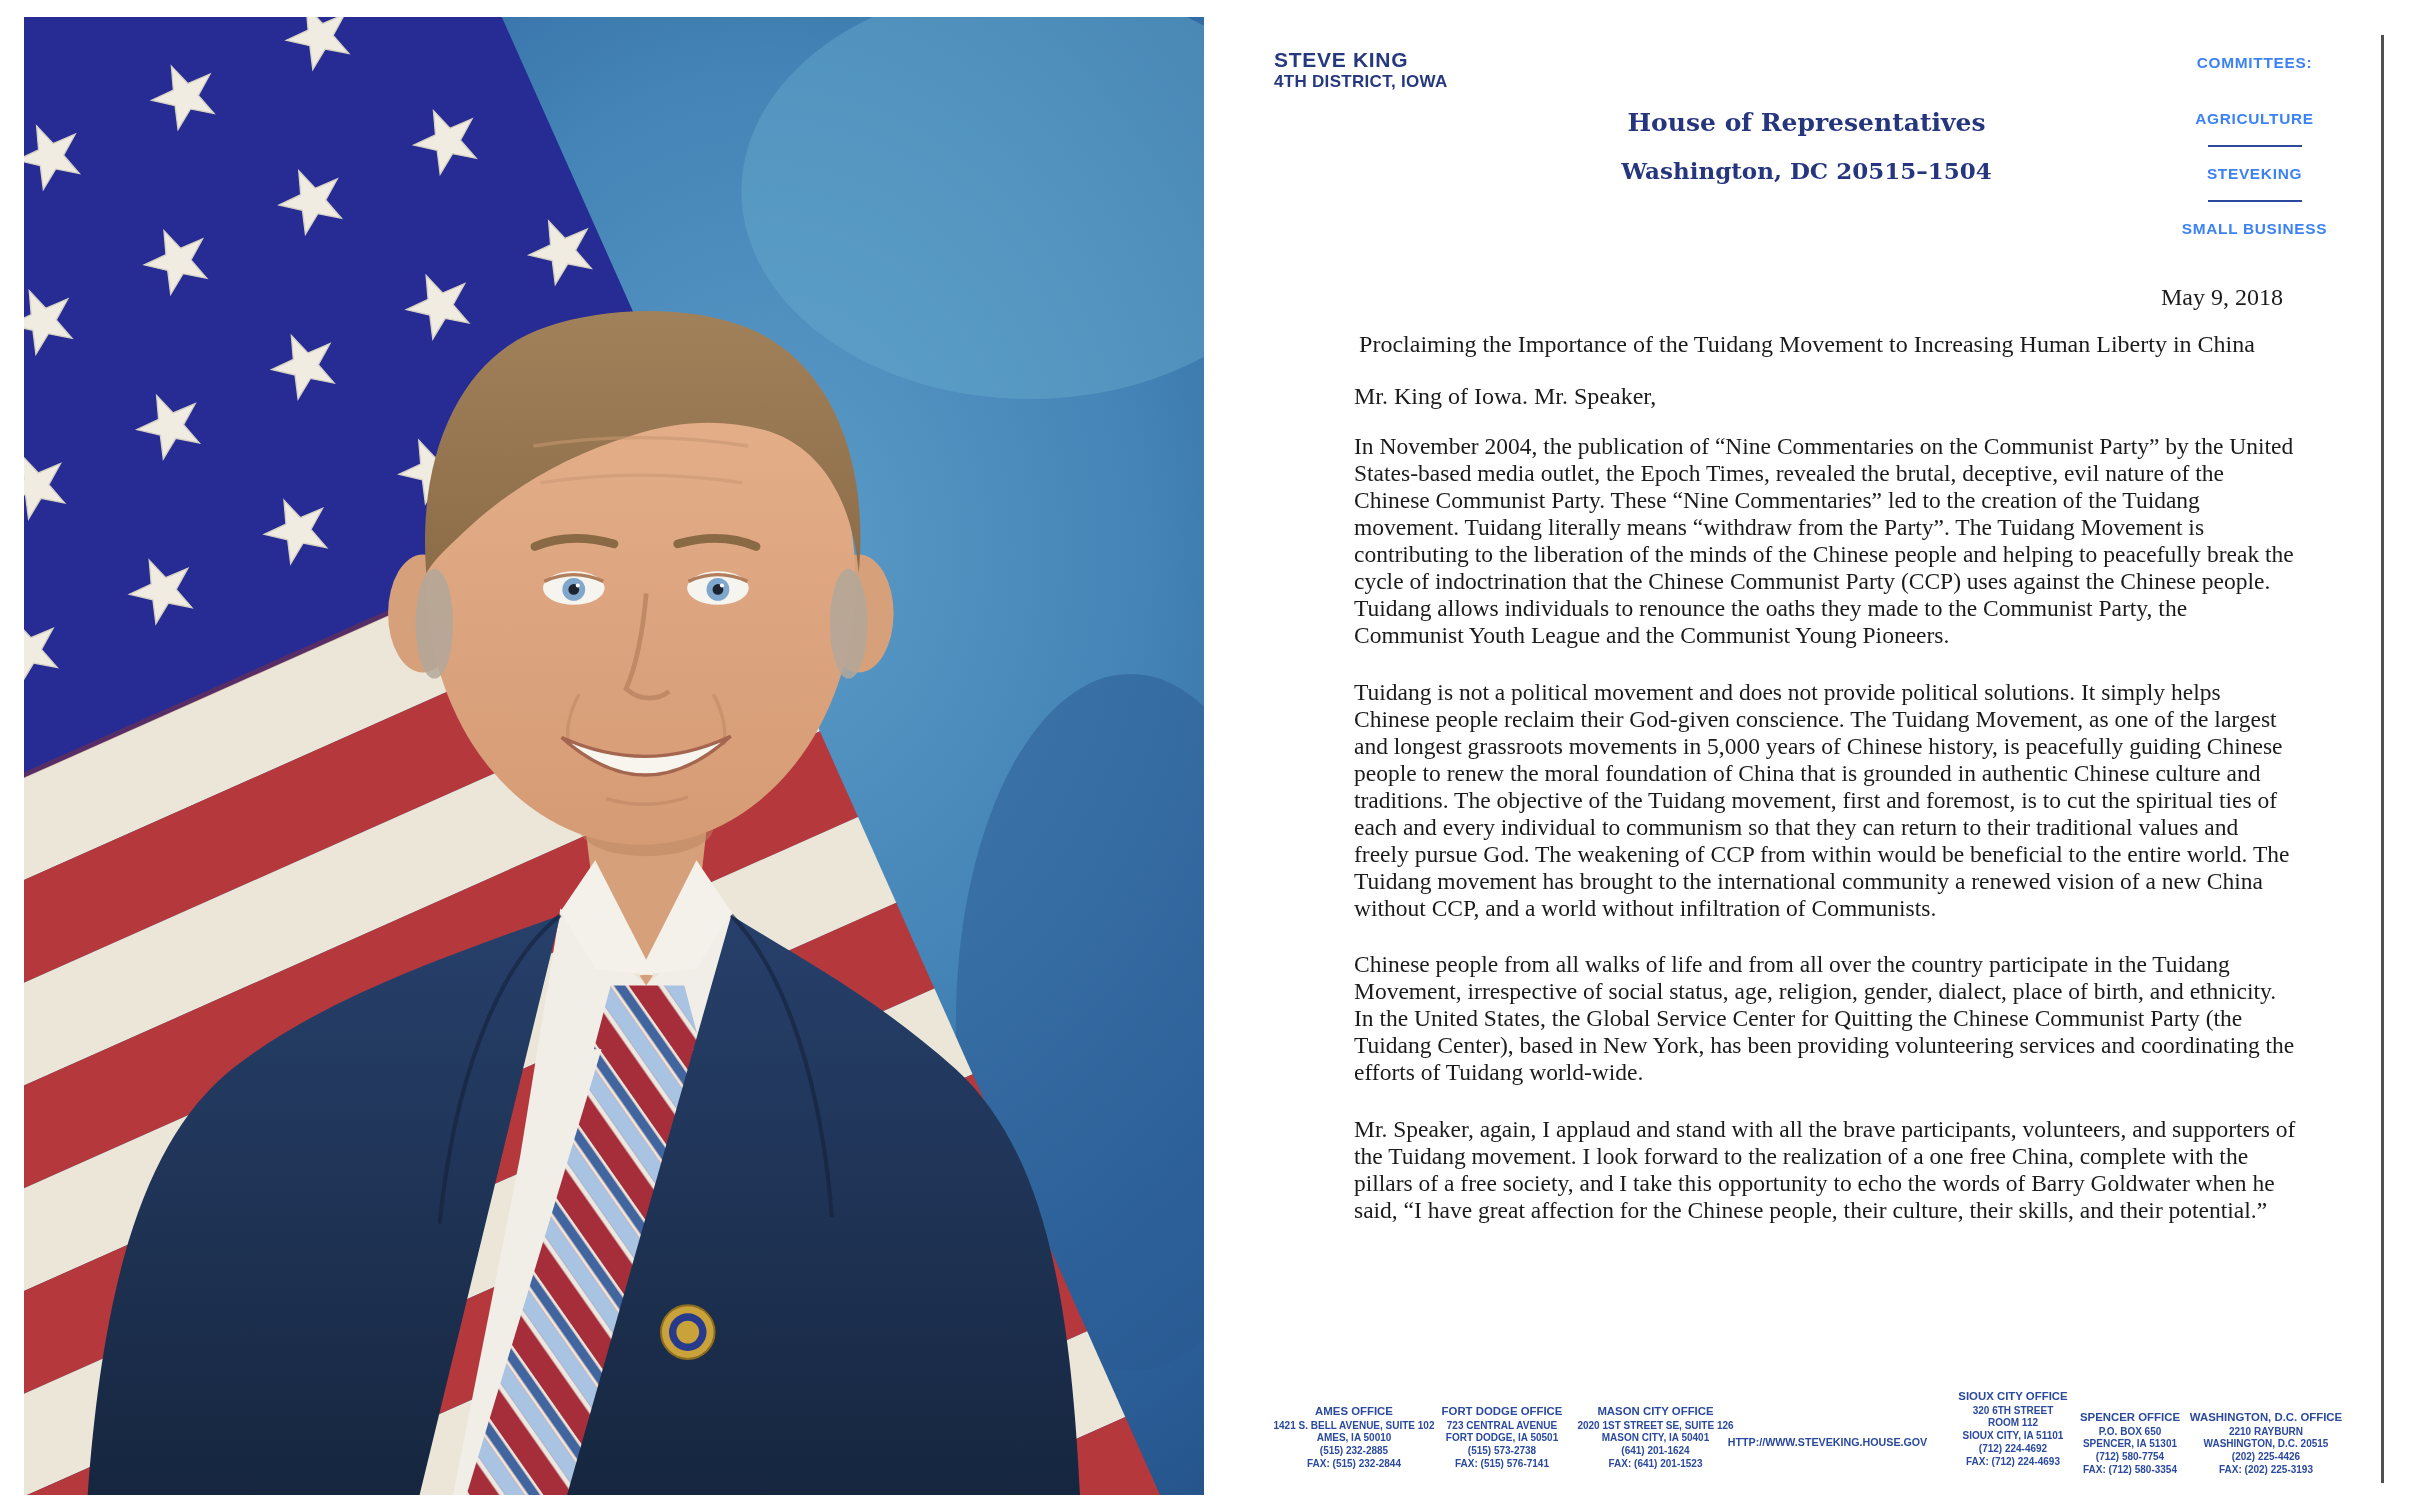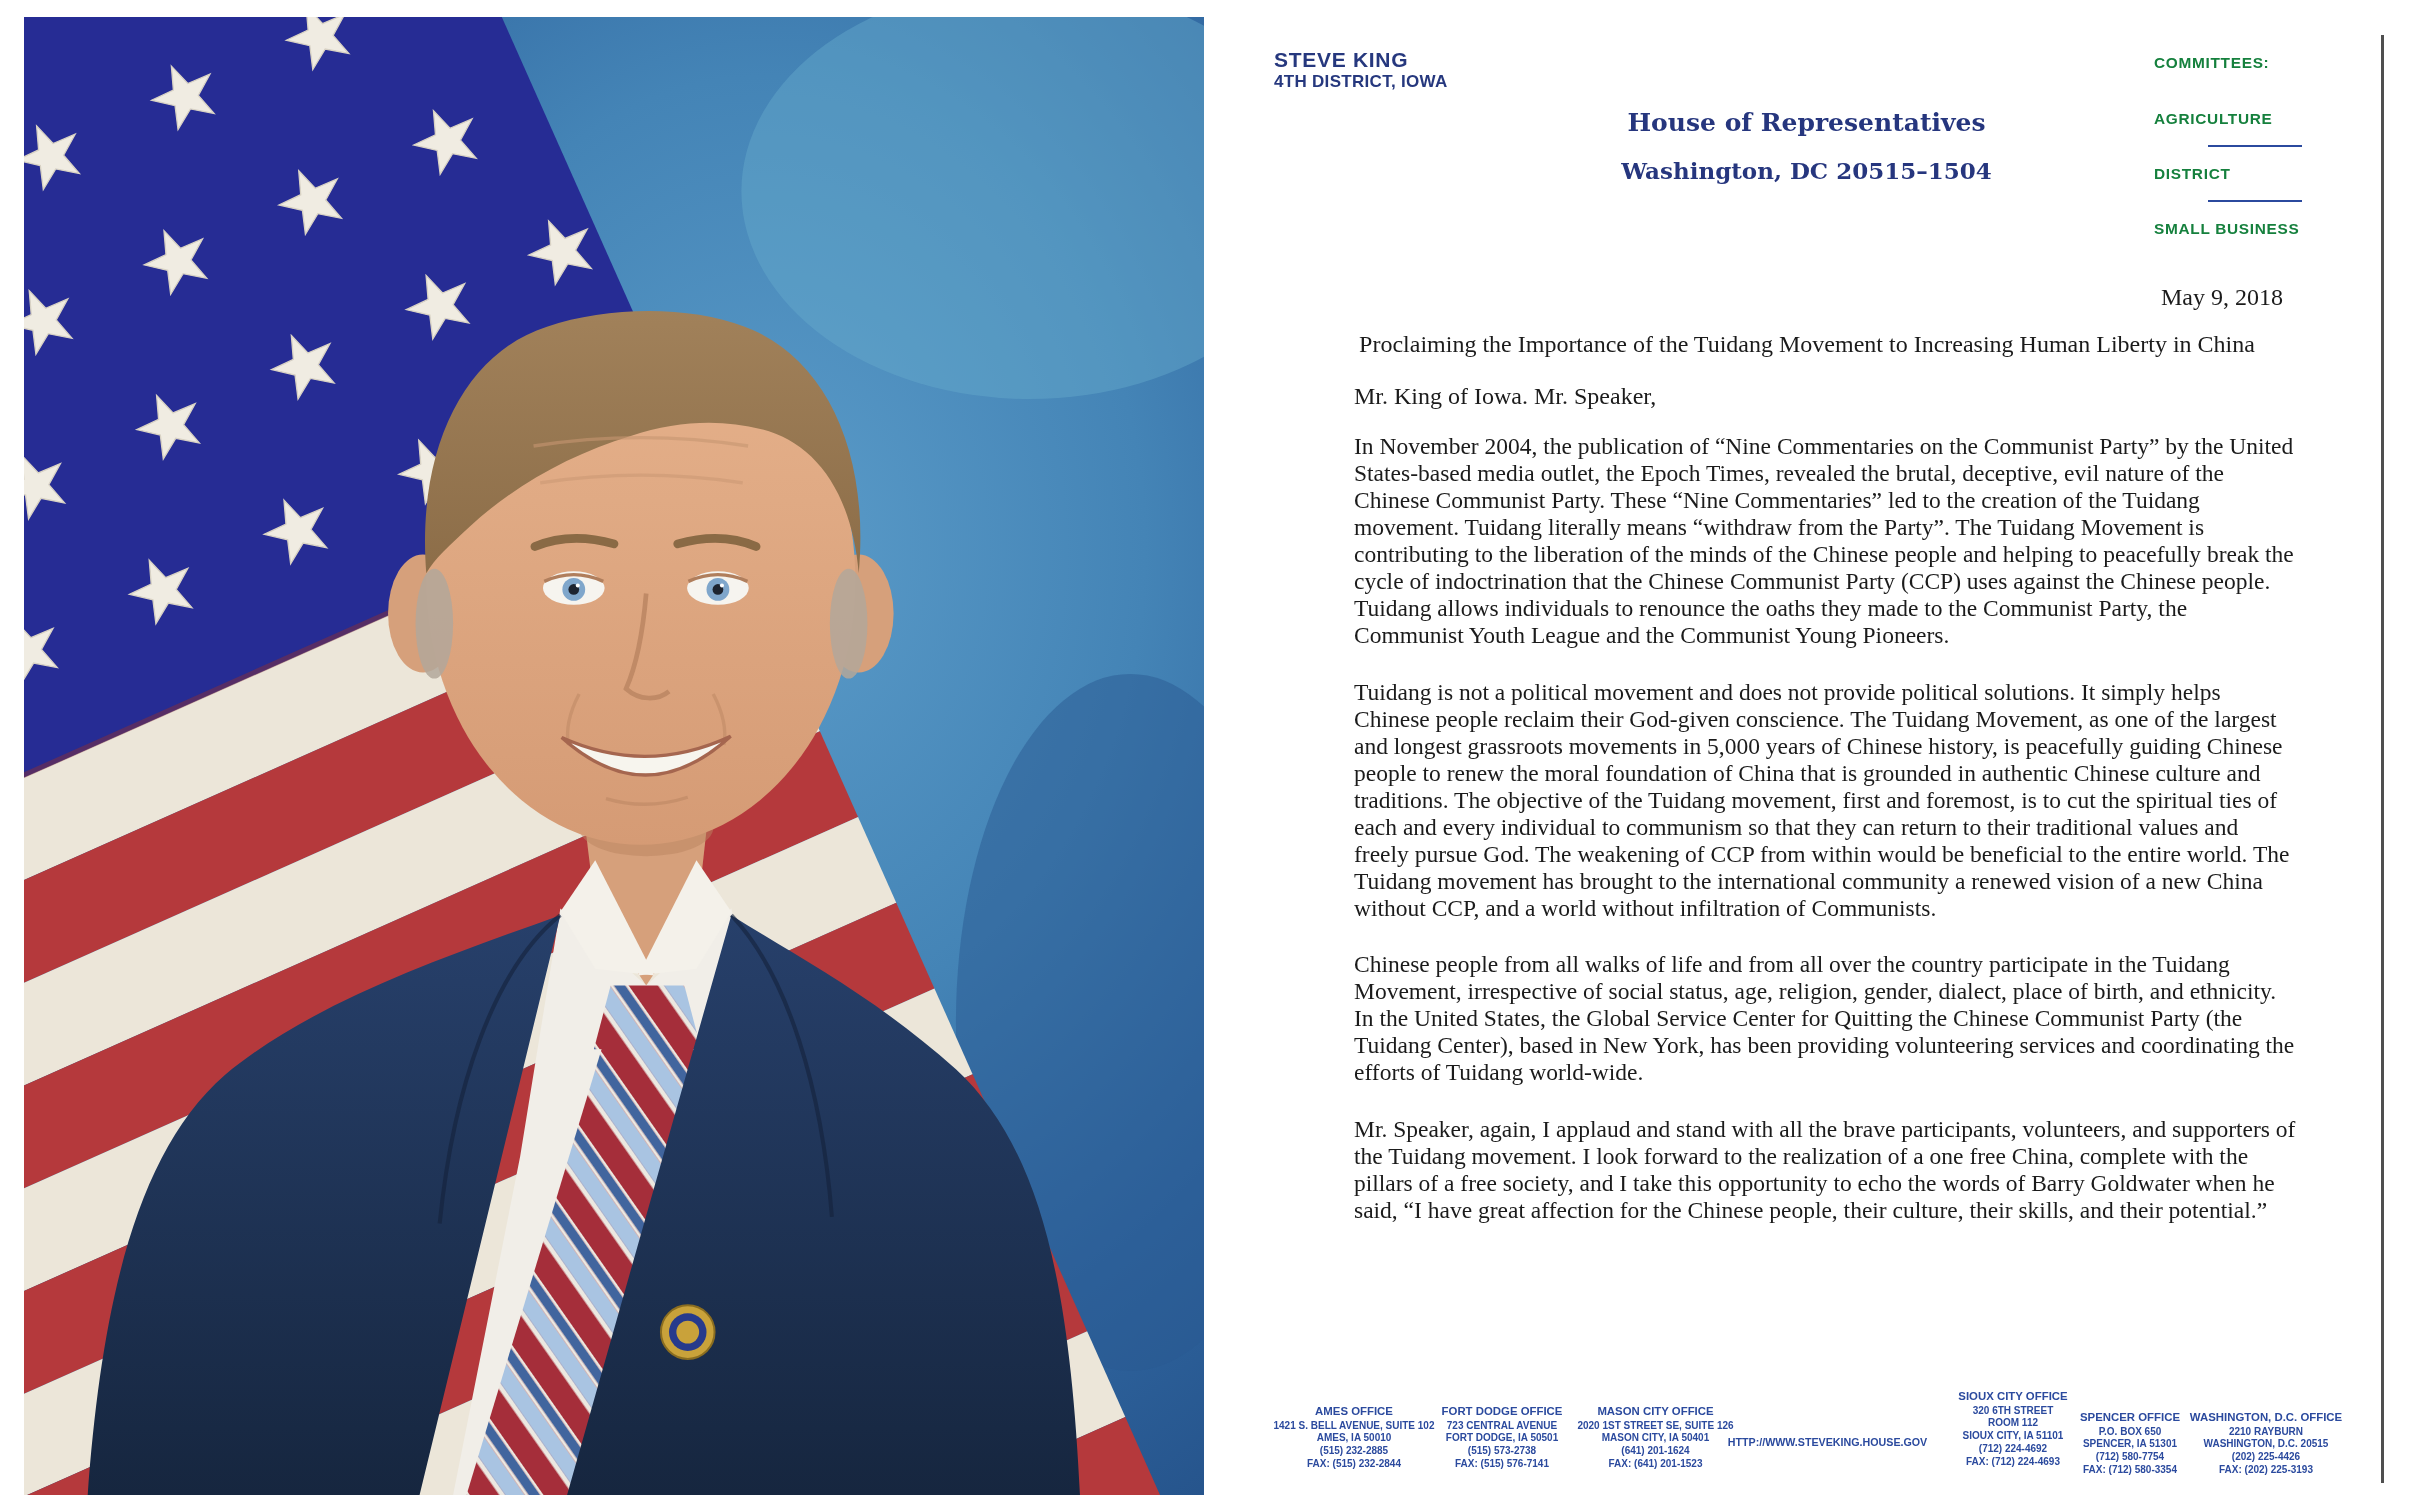--- a/index.html
+++ b/index.html
@@ -15,22 +15,22 @@
        font-family:"Liberation Sans",sans-serif;}
   .rep-name{font-size:21px;font-weight:bold;letter-spacing:0.7px;}
   .rep-district{font-size:17px;font-weight:bold;margin-top:0;letter-spacing:0.3px;}
 
   .lh{position:absolute;left:1411px;top:93px;width:791px;text-align:center;color:#26367e;
       font-family:"DejaVu Serif",serif;font-weight:bold;}
   .lh1{font-size:35px;letter-spacing:0.7px;}
   .lh2{font-size:25px;margin-top:14.7px;}
   .lh3{font-size:23px;margin-top:20px;}
 
-  .committees{position:absolute;left:2154px;top:54px;width:201px;
-      color:#15803d;font-family:"Liberation Sans",sans-serif;font-weight:bold;
+  .committees{position:absolute;left:2154px;top:54px;width:201px;text-align:center;
+      color:#3b82f6;font-family:"Liberation Sans",sans-serif;font-weight:bold;
       font-size:15.4px;letter-spacing:0.7px;}
   .c-label{margin-bottom:38px;}
   .c-item{margin-bottom:17.4px;}
   .c-rule{width:94px;border-top:2.7px solid #2b4a9e;margin:0 auto 17.4px auto;}
 
   
   .date{position:absolute;left:1331px;top:284px;width:952px;text-align:right;font-size:24px;}
   .subject{position:absolute;left:1331px;top:331px;width:952px;text-align:center;font-size:24px;}
   .salutation{position:absolute;left:1354px;top:383px;width:945px;font-size:24px;}
   .body-text{position:absolute;left:1354px;top:433px;width:944px;}
@@ -207,21 +207,21 @@
 
 <div class="lh">
   <div class="lh2">House of Representatives</div>
   <div class="lh3">Washington, DC 20515–1504</div>
 </div>
 
 <div class="committees">
   <div class="c-label">COMMITTEES:</div>
   <div class="c-item">AGRICULTURE</div>
   <div class="c-rule"></div>
-  <div class="c-item">DISTRICT</div>
+  <div class="c-item">STEVEKING</div>
   <div class="c-rule"></div>
   <div class="c-item">SMALL BUSINESS</div>
 </div>
 
 <div class="date">May 9, 2018</div>
 <div class="subject">Proclaiming the Importance of the Tuidang Movement to Increasing Human Liberty in China</div>
 <div class="salutation">Mr. King of Iowa.  Mr. Speaker,</div>
 
 <div class="body-text">
   <p>In November 2004, the publication of “Nine Commentaries on the Communist Party” by the United States-based media outlet, the Epoch Times, revealed the brutal, deceptive, evil nature of the Chinese Communist Party.  These “Nine Commentaries” led to the creation of the Tuidang movement.  Tuidang literally means “withdraw from the Party”.  The Tuidang Movement is contributing to the liberation of the minds of the Chinese people and helping to peacefully break the cycle of indoctrination that the Chinese Communist Party (CCP) uses against the Chinese people. Tuidang allows individuals to renounce the oaths they made to the Communist Party, the Communist Youth League and the Communist Young Pioneers.</p>

